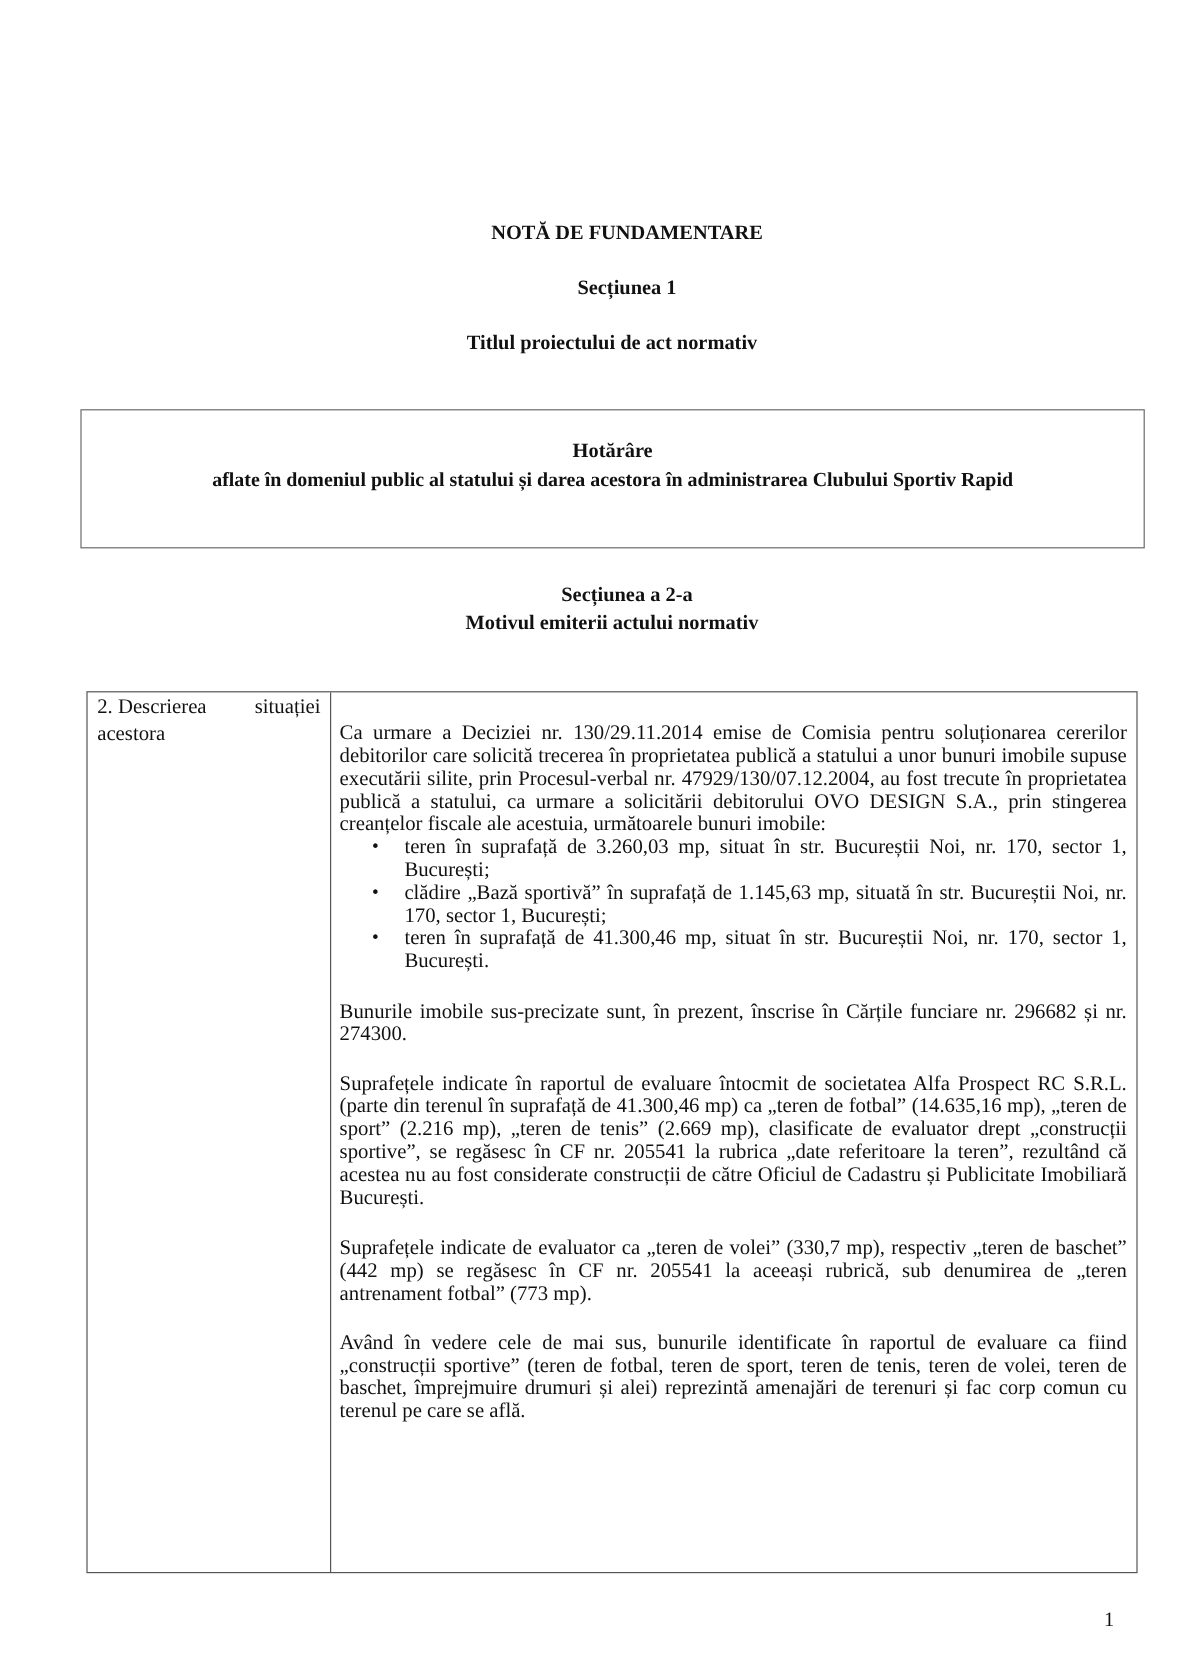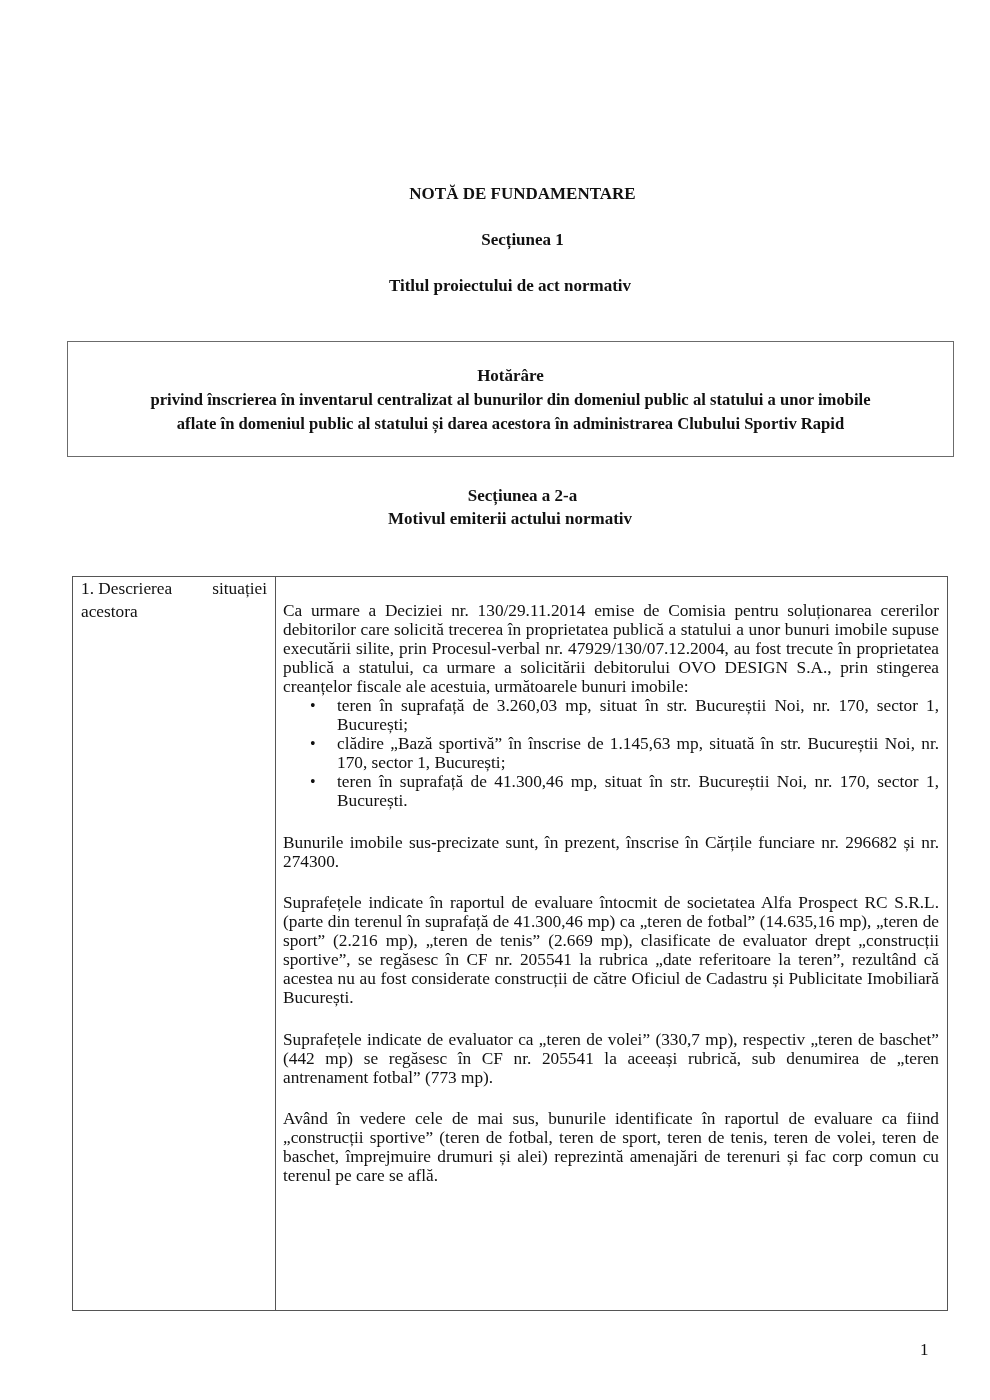--- a/index.html
+++ b/index.html
@@ -57,49 +57,48 @@
 </head>
 <body>
 
 <div class="abs center h" id="doc-title">NOTĂ DE FUNDAMENTARE</div>
 <div class="abs center h" id="sec1">Secțiunea 1</div>
 <div class="abs center h" id="sec1-title">Titlul proiectului de act normativ</div>
 
 <div class="abs" id="title-box">
   <div class="inner">
     <div class="t1">Hotărâre</div>
-    <div>privind înscrierea în inventarul centralizat al bunurilor din domeniul public al statului a unor imobile</div>
     <div>aflate în domeniul public al statului și darea acestora în administrarea Clubului Sportiv Rapid</div>
   </div>
 </div>
 
 <div class="abs center h" id="sec2">Secțiunea a 2-a</div>
 <div class="abs center h" id="sec2-title">Motivul emiterii actului normativ</div>
 
 <div class="abs" id="main-table">
   <div class="abs" id="col-divider"></div>
 
   <div class="abs" id="left-cell">
     <div class="l1">
-      <span>1. Descrierea</span>
+      <span>2. Descrierea</span>
       <span>situației</span>
     </div>
     <div>acestora</div>
   </div>
 
   <div class="abs" id="right-cell">
     <p class="first-p">Ca urmare a Deciziei nr. 130/29.11.2014 emise de Comisia pentru soluționarea cererilor debitorilor care solicită trecerea în proprietatea publică a statului a unor bunuri imobile supuse executării silite, prin Procesul-verbal nr. 47929/130/07.12.2004, au fost trecute în proprietatea publică a statului, ca urmare a solicitării debitorului OVO DESIGN S.A., prin stingerea creanțelor fiscale ale acestuia, următoarele bunuri imobile:</p>
     <ul class="bullets">
       <li>
         <span class="dot">•</span>
         <span>teren în suprafață de 3.260,03 mp, situat în str. Bucureștii Noi, nr. 170, sector 1, București;</span>
       </li>
       <li>
         <span class="dot">•</span>
-        <span>clădire „Bază sportivă” în înscrise de 1.145,63 mp, situată în str. Bucureștii Noi, nr. 170, sector 1, București;</span>
+        <span>clădire „Bază sportivă” în suprafață de 1.145,63 mp, situată în str. Bucureștii Noi, nr. 170, sector 1, București;</span>
       </li>
       <li>
         <span class="dot">•</span>
         <span>teren în suprafață de 41.300,46 mp, situat în str. Bucureștii Noi, nr. 170, sector 1, București.</span>
       </li>
     </ul>
     <p>Bunurile imobile sus-precizate sunt, în prezent, înscrise în Cărțile funciare nr. 296682 și nr. 274300.</p>
     <p>Suprafețele indicate în raportul de evaluare întocmit de societatea Alfa Prospect RC S.R.L. (parte din terenul în suprafață de 41.300,46 mp) ca „teren de fotbal” (14.635,16 mp), „teren de sport” (2.216 mp), „teren de tenis” (2.669 mp), clasificate de evaluator drept „construcții sportive”, se regăsesc în CF nr. 205541 la rubrica „date referitoare la teren”, rezultând că acestea nu au fost considerate construcții de către Oficiul de Cadastru și Publicitate Imobiliară București.</p>
     <p>Suprafețele indicate de evaluator ca „teren de volei” (330,7 mp), respectiv „teren de baschet” (442 mp) se regăsesc în CF nr. 205541 la aceeași rubrică, sub denumirea de „teren antrenament fotbal” (773 mp).</p>
     <p>Având în vedere cele de mai sus, bunurile identificate în raportul de evaluare ca fiind „construcții sportive” (teren de fotbal, teren de sport, teren de tenis, teren de volei, teren de baschet, împrejmuire drumuri și alei) reprezintă amenajări de terenuri și fac corp comun cu terenul pe care se află.</p>

